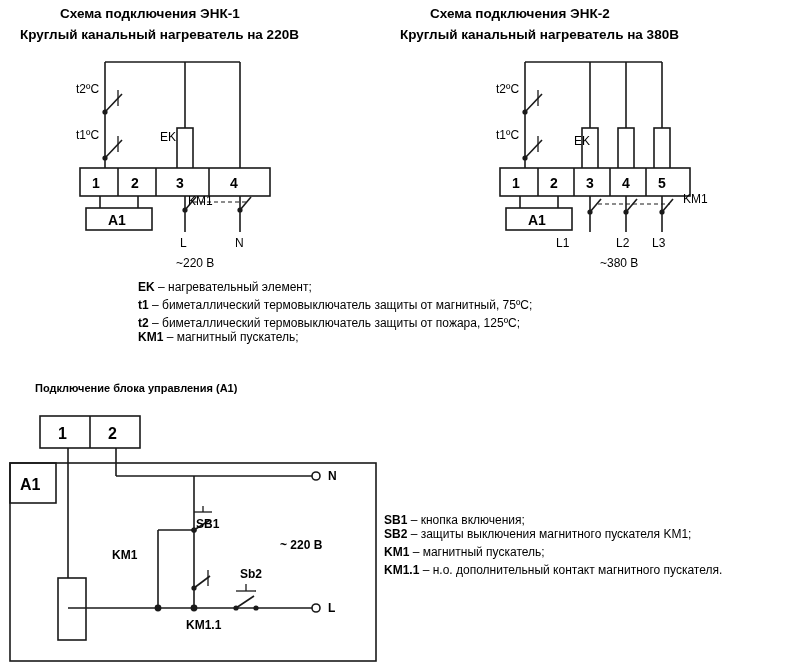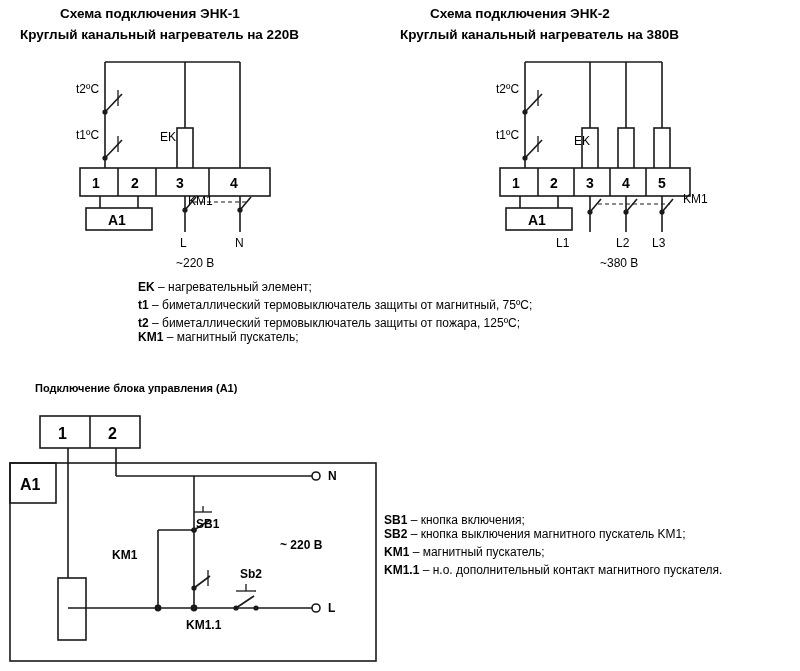--- a/index.html
+++ b/index.html
@@ -274,21 +274,21 @@
 <div class="abs lbl-b" style="left:186px; top:618px;">KM1.1</div>
 <div class="abs lbl-b" style="left:328px; top:469px;">N</div>
 <div class="abs lbl-b" style="left:328px; top:601px;">L</div>
 <div class="abs lbl-b" style="left:280px; top:538px;">~ 220 В</div>
 
 <div class="abs" style="left:384px; top:513px;">
   <div class="legend-line" style="">
     <b>SB1</b><span> – кнопка включения;</span>
   </div>
   <div class="legend-line" style="margin-bottom:4px;">
-    <b>SB2</b><span> – кнопка выключения магнитного пускатель KM1;</span>
+    <b>SB2</b><span> – защиты выключения магнитного пускателя KM1;</span>
   </div>
   <div class="legend-line" style="margin-bottom:4px;">
     <b>KM1</b><span> – магнитный пускатель;</span>
   </div>
   <div class="legend-line" style="margin-bottom:4px;">
     <b>KM1.1</b><span> – н.о. дополнительный контакт магнитного пускателя.</span>
   </div>
 </div>
 
 </body></html>

